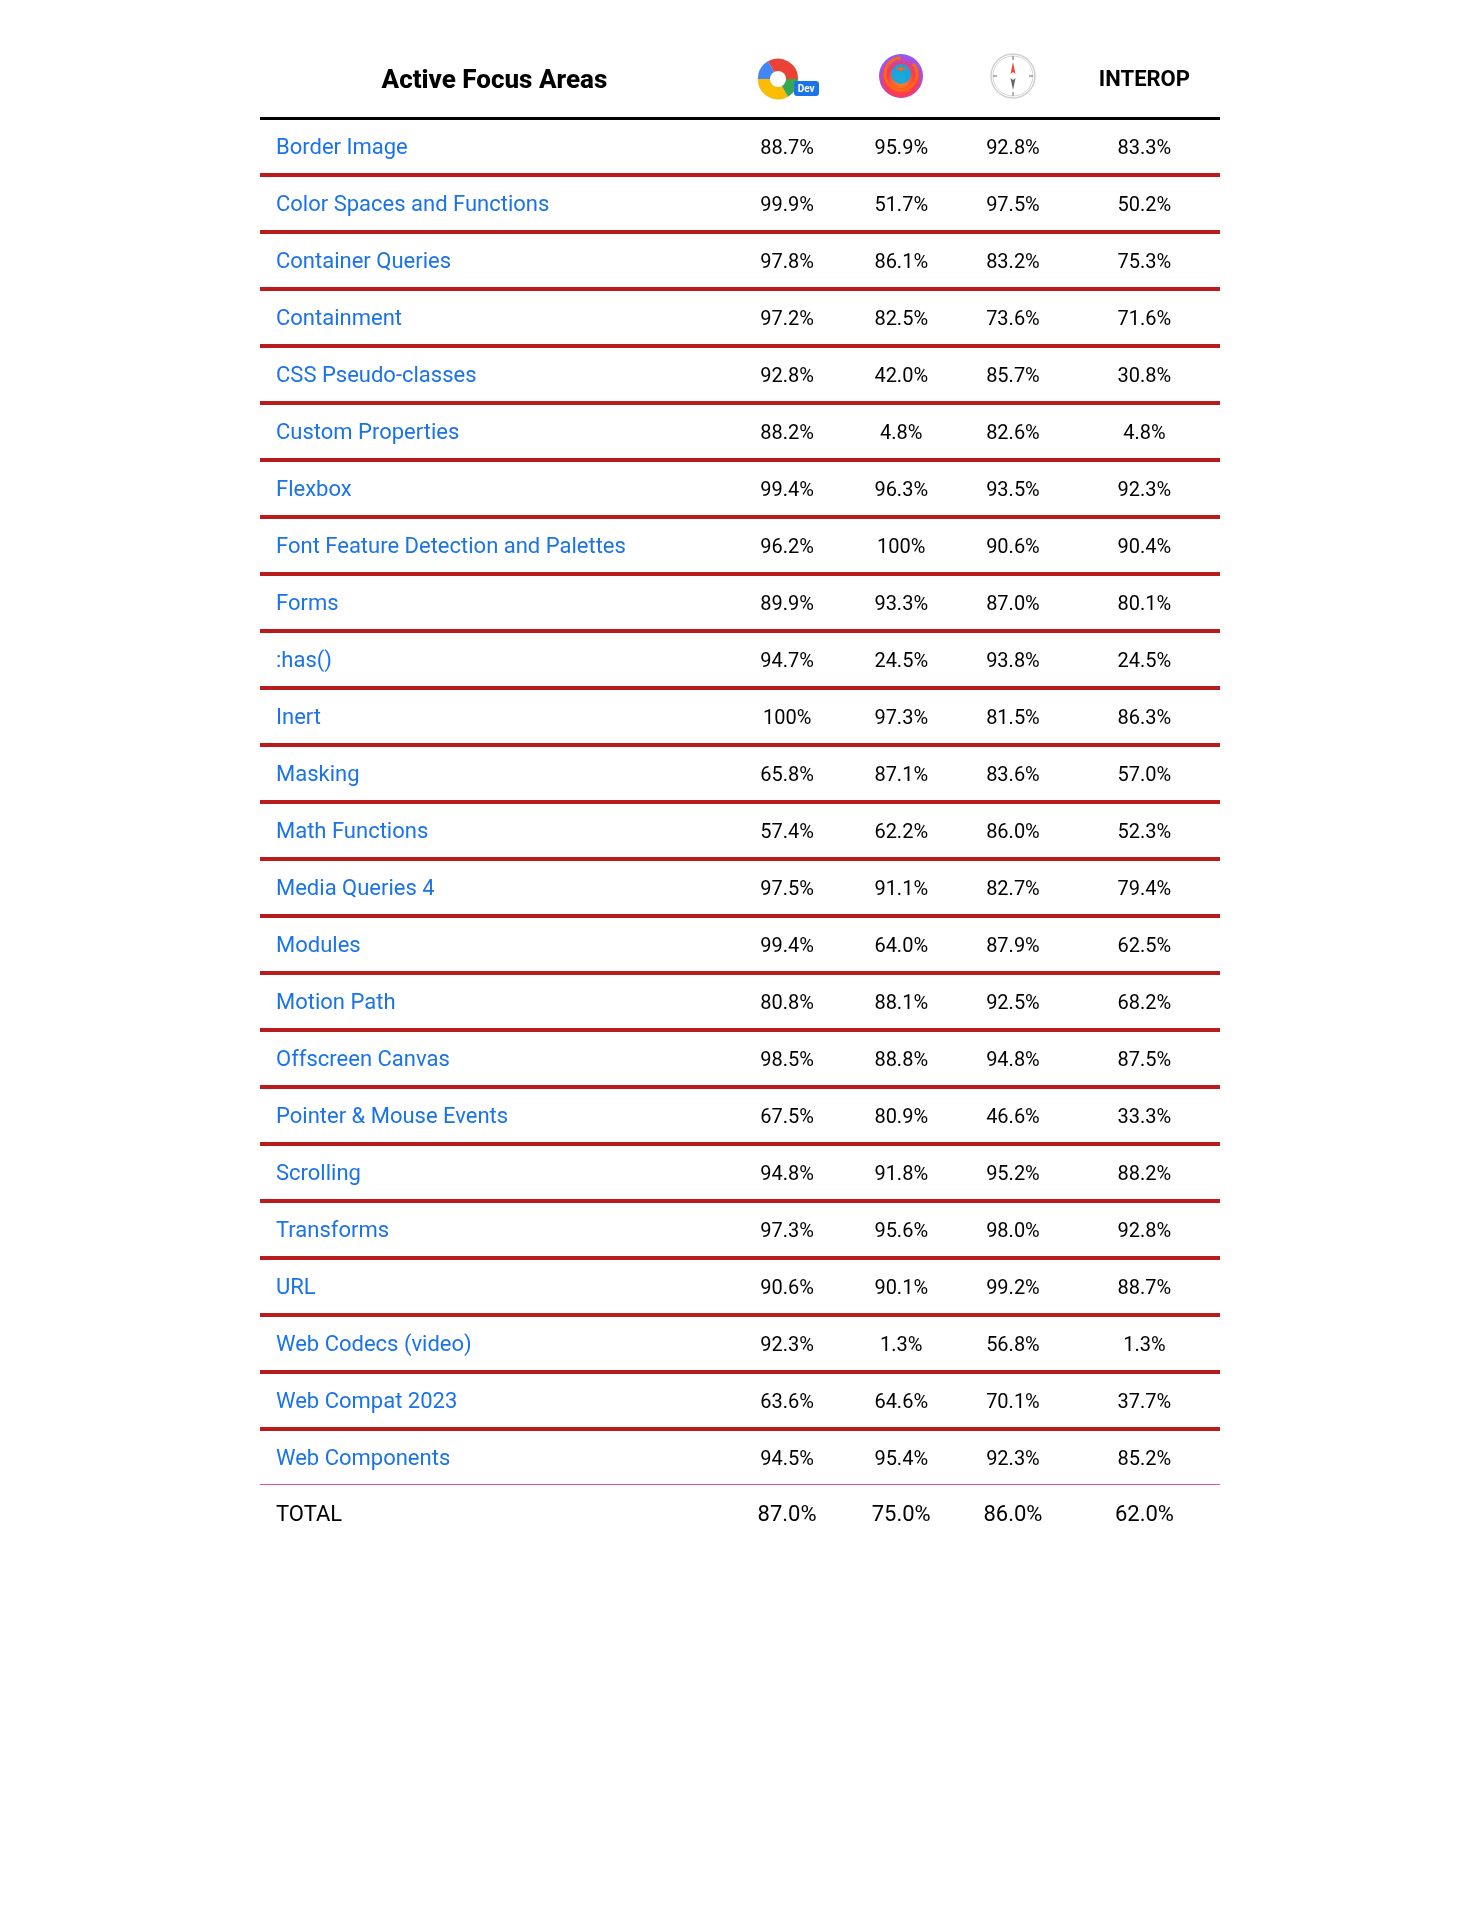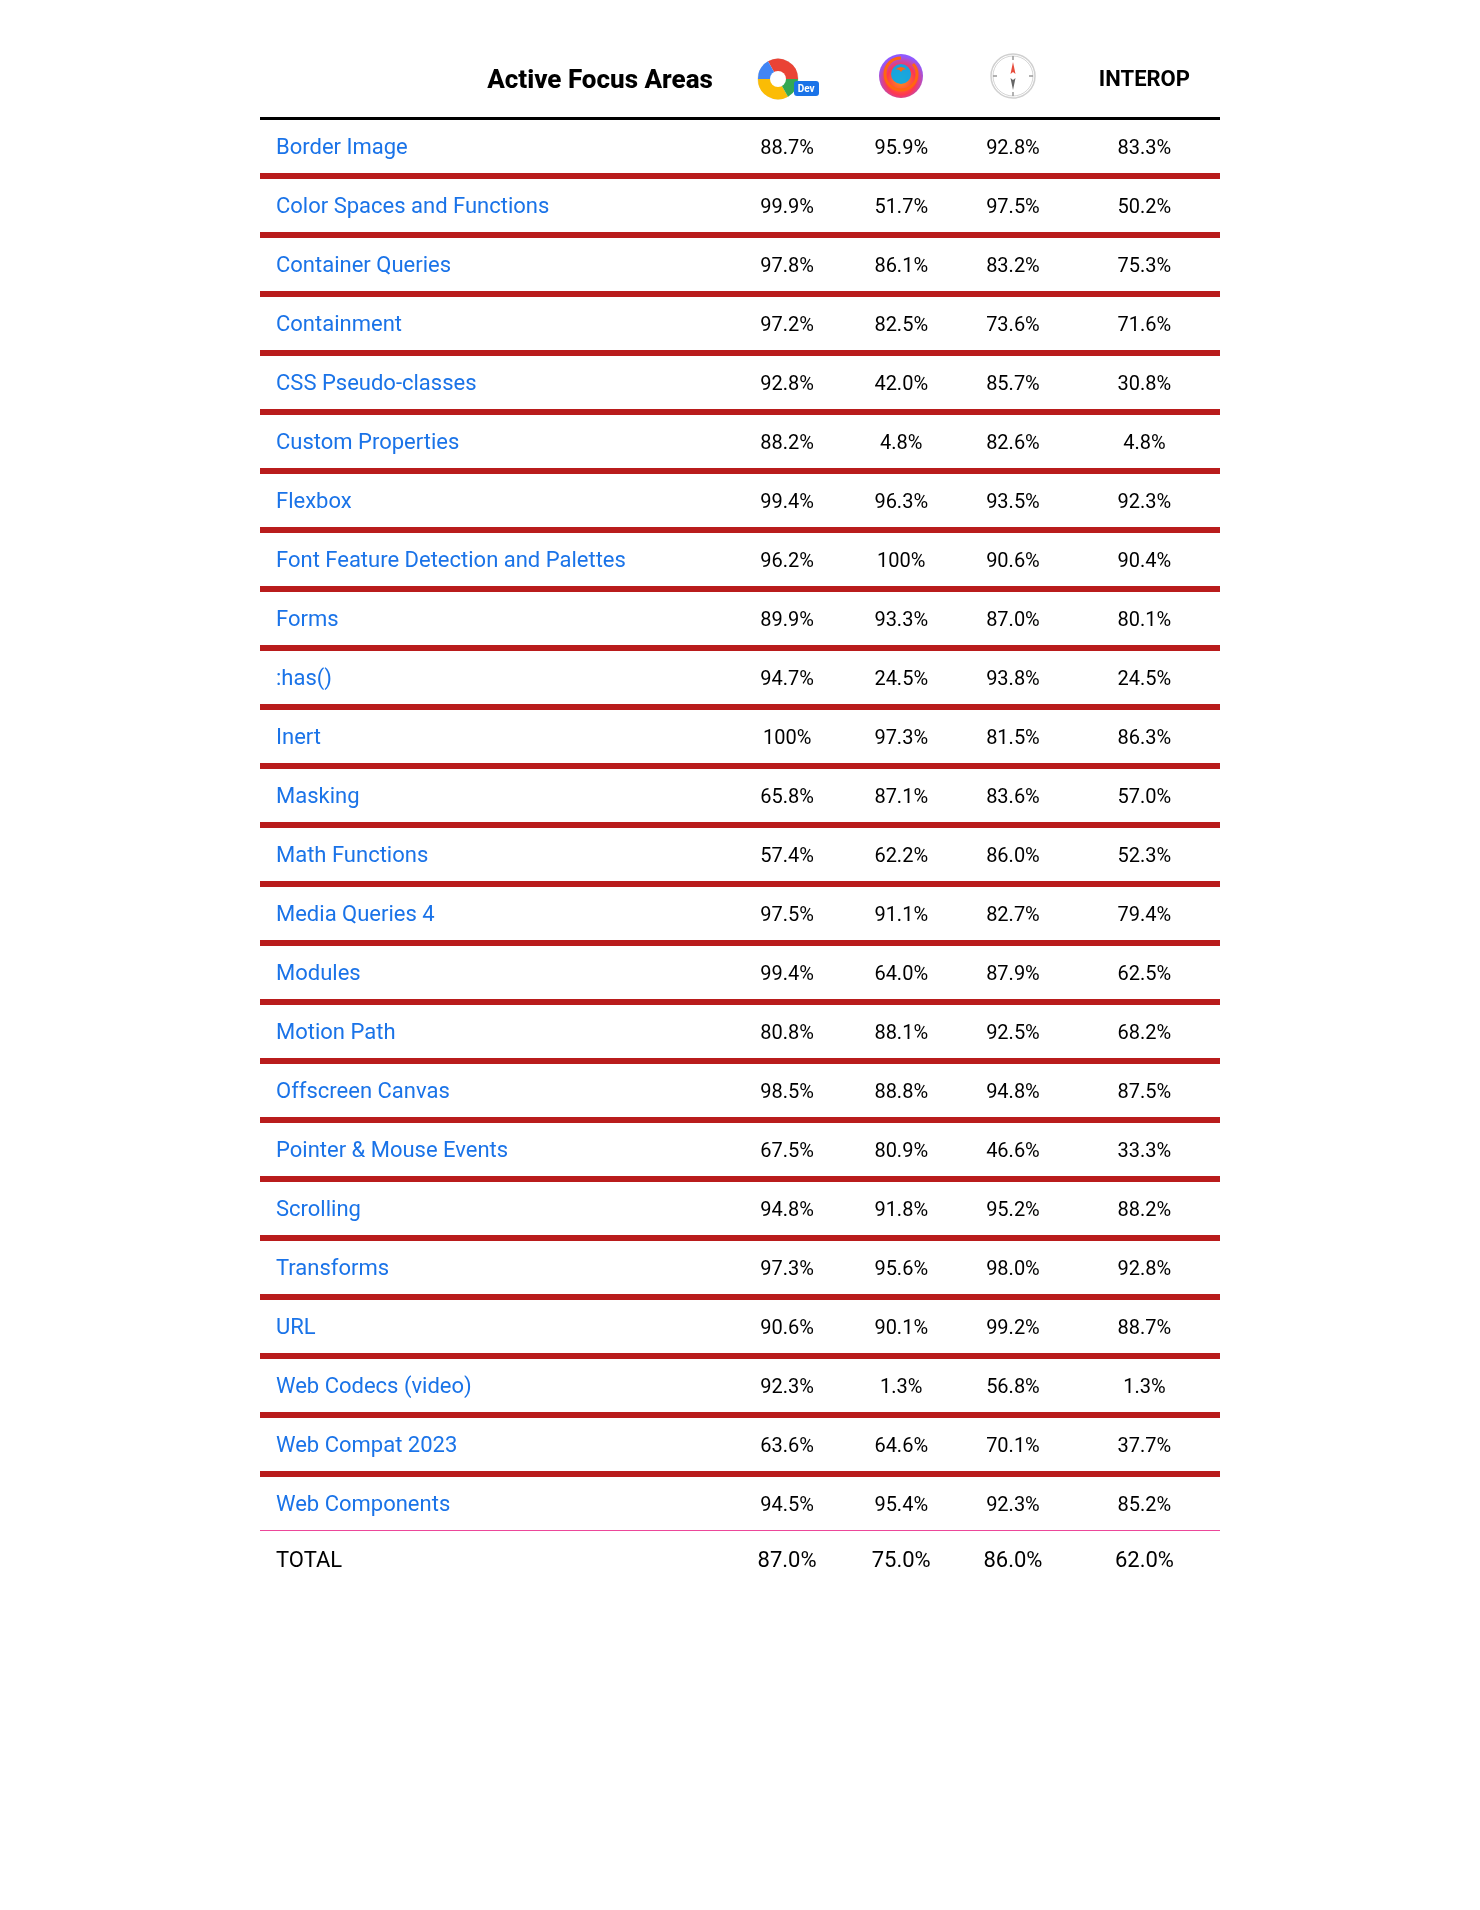--- a/index.html
+++ b/index.html
@@ -33,27 +33,27 @@
 
     thead th {
       padding: 12px 16px;
       font-size: 22px;
       font-weight: 700;
       text-align: center;
       vertical-align: middle;
     }
 
     thead th:first-child {
-      text-align: right;
+      text-align: center;
       font-size: 26px;
       font-weight: 800;
     }
 
     tbody tr {
-      border-bottom: 6px solid #b91c1c;
+      border-bottom: 4px solid #b91c1c;
     }
 
     tbody tr:last-child {
       border-bottom: 1px solid #ec4899;
     }
 
     tbody td {
       padding: 14px 16px;
       font-size: 20px;
       text-align: center;

